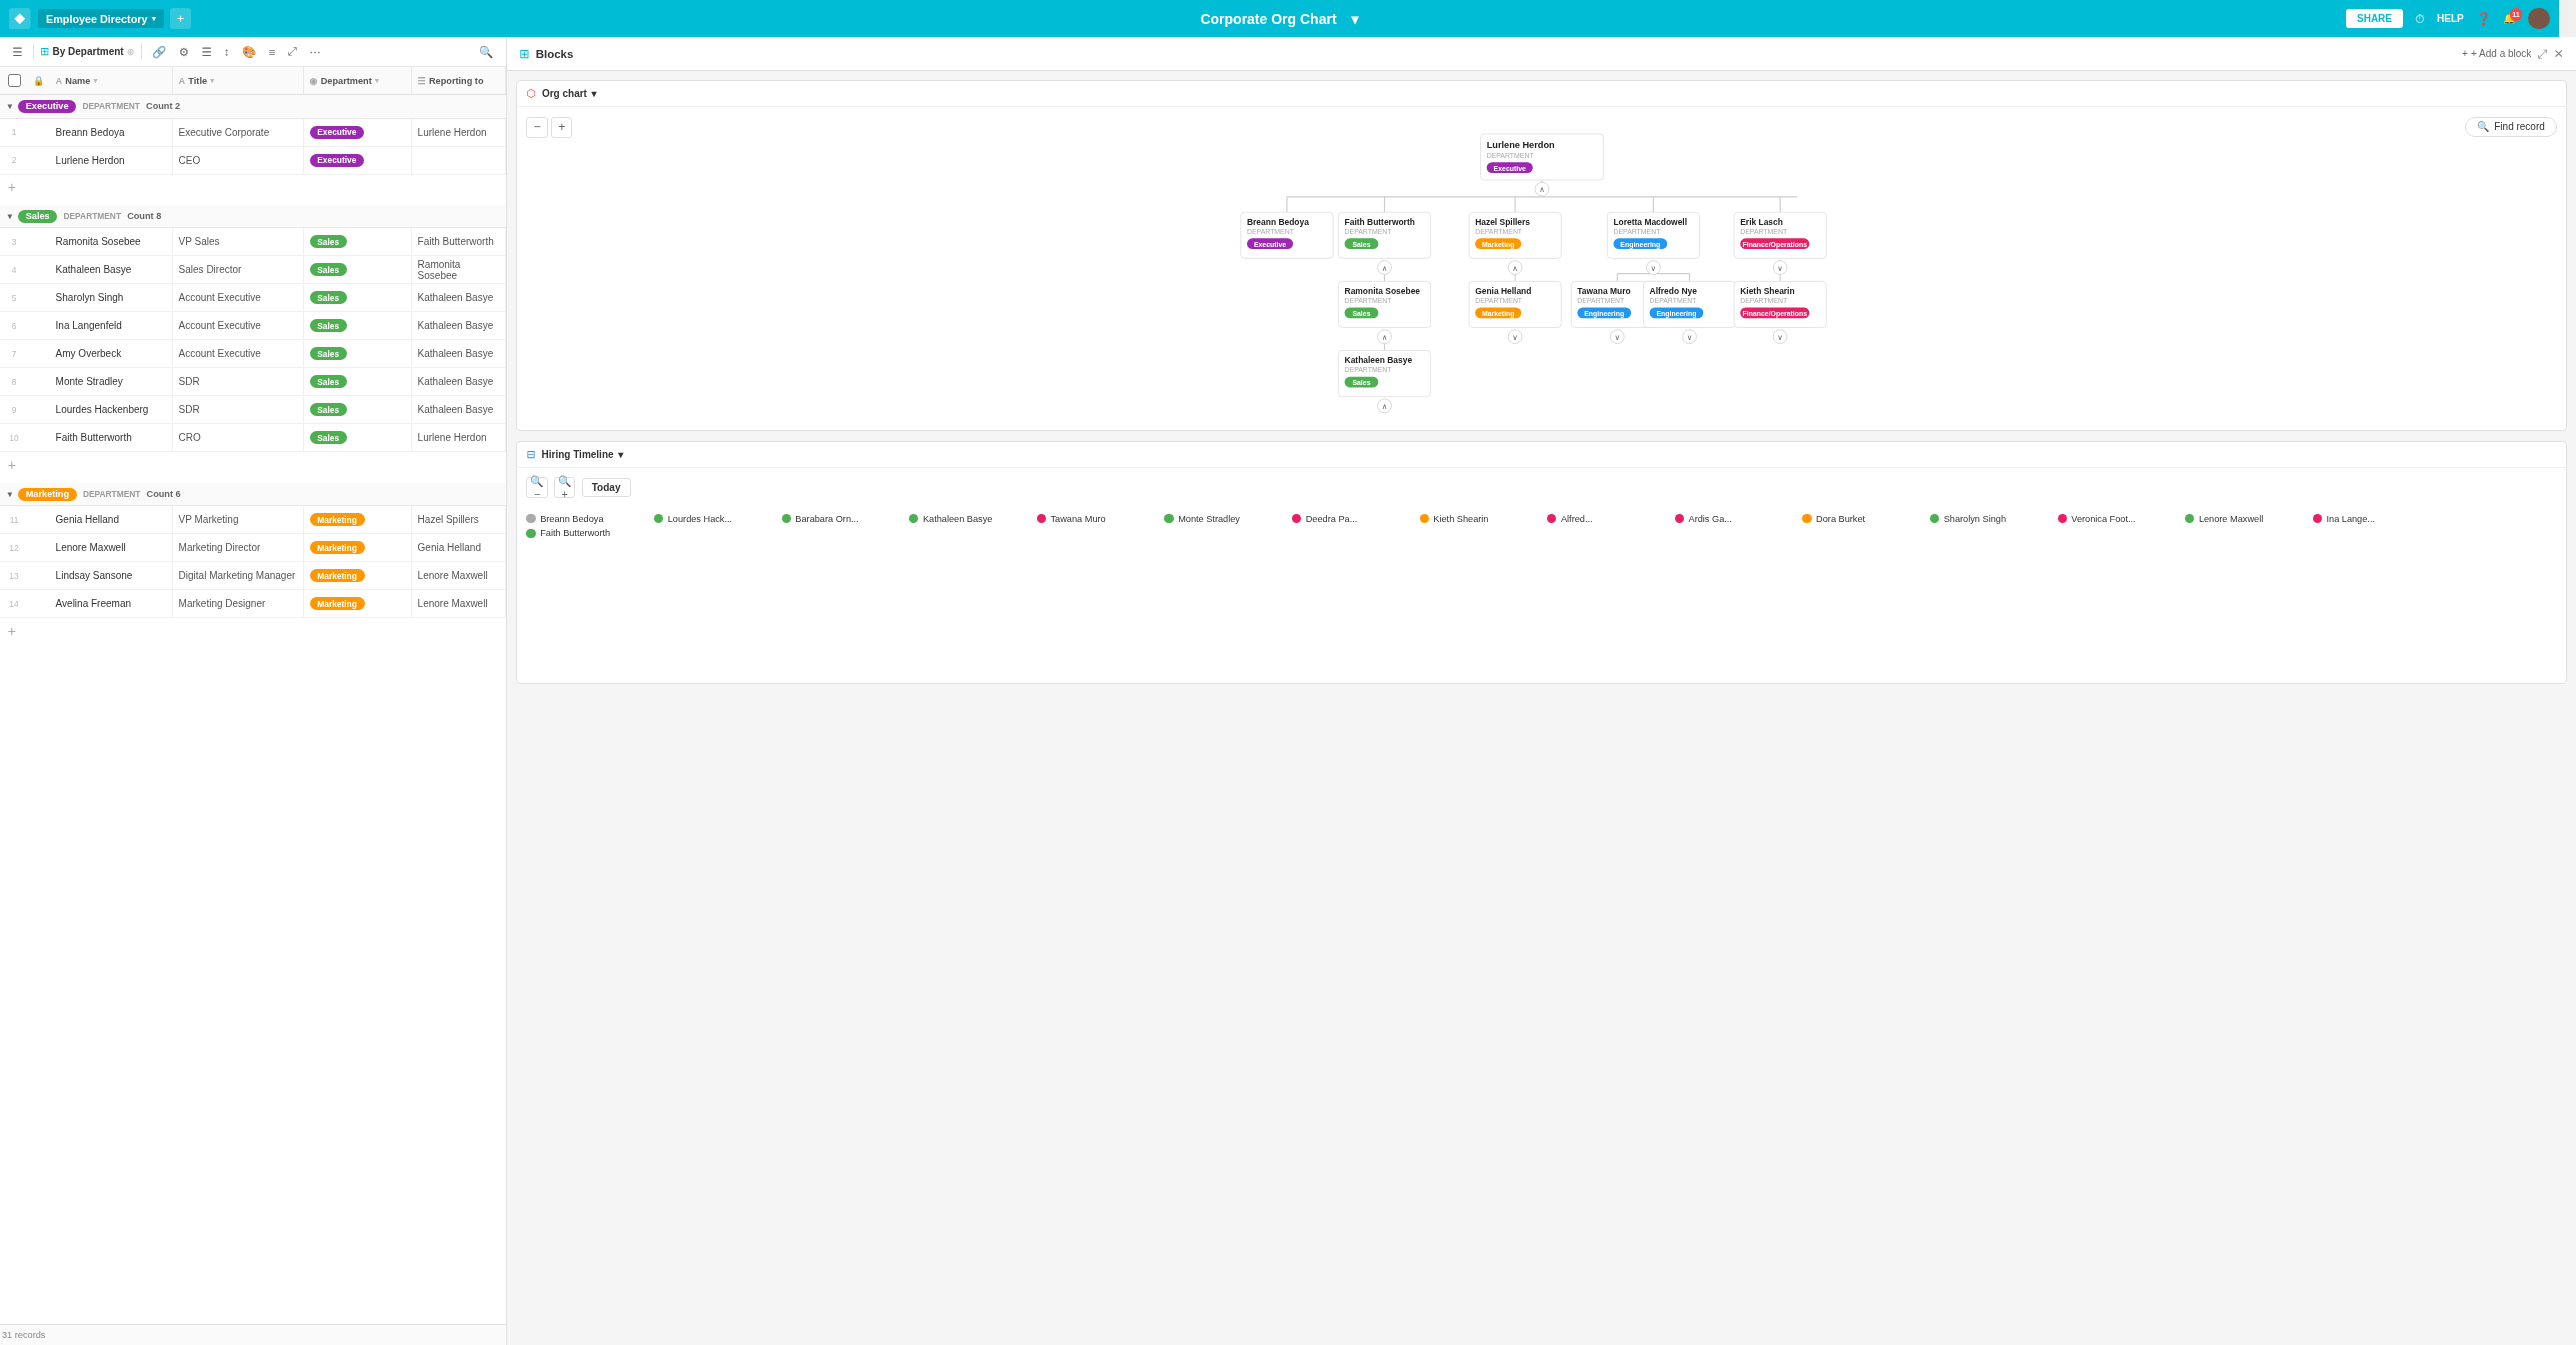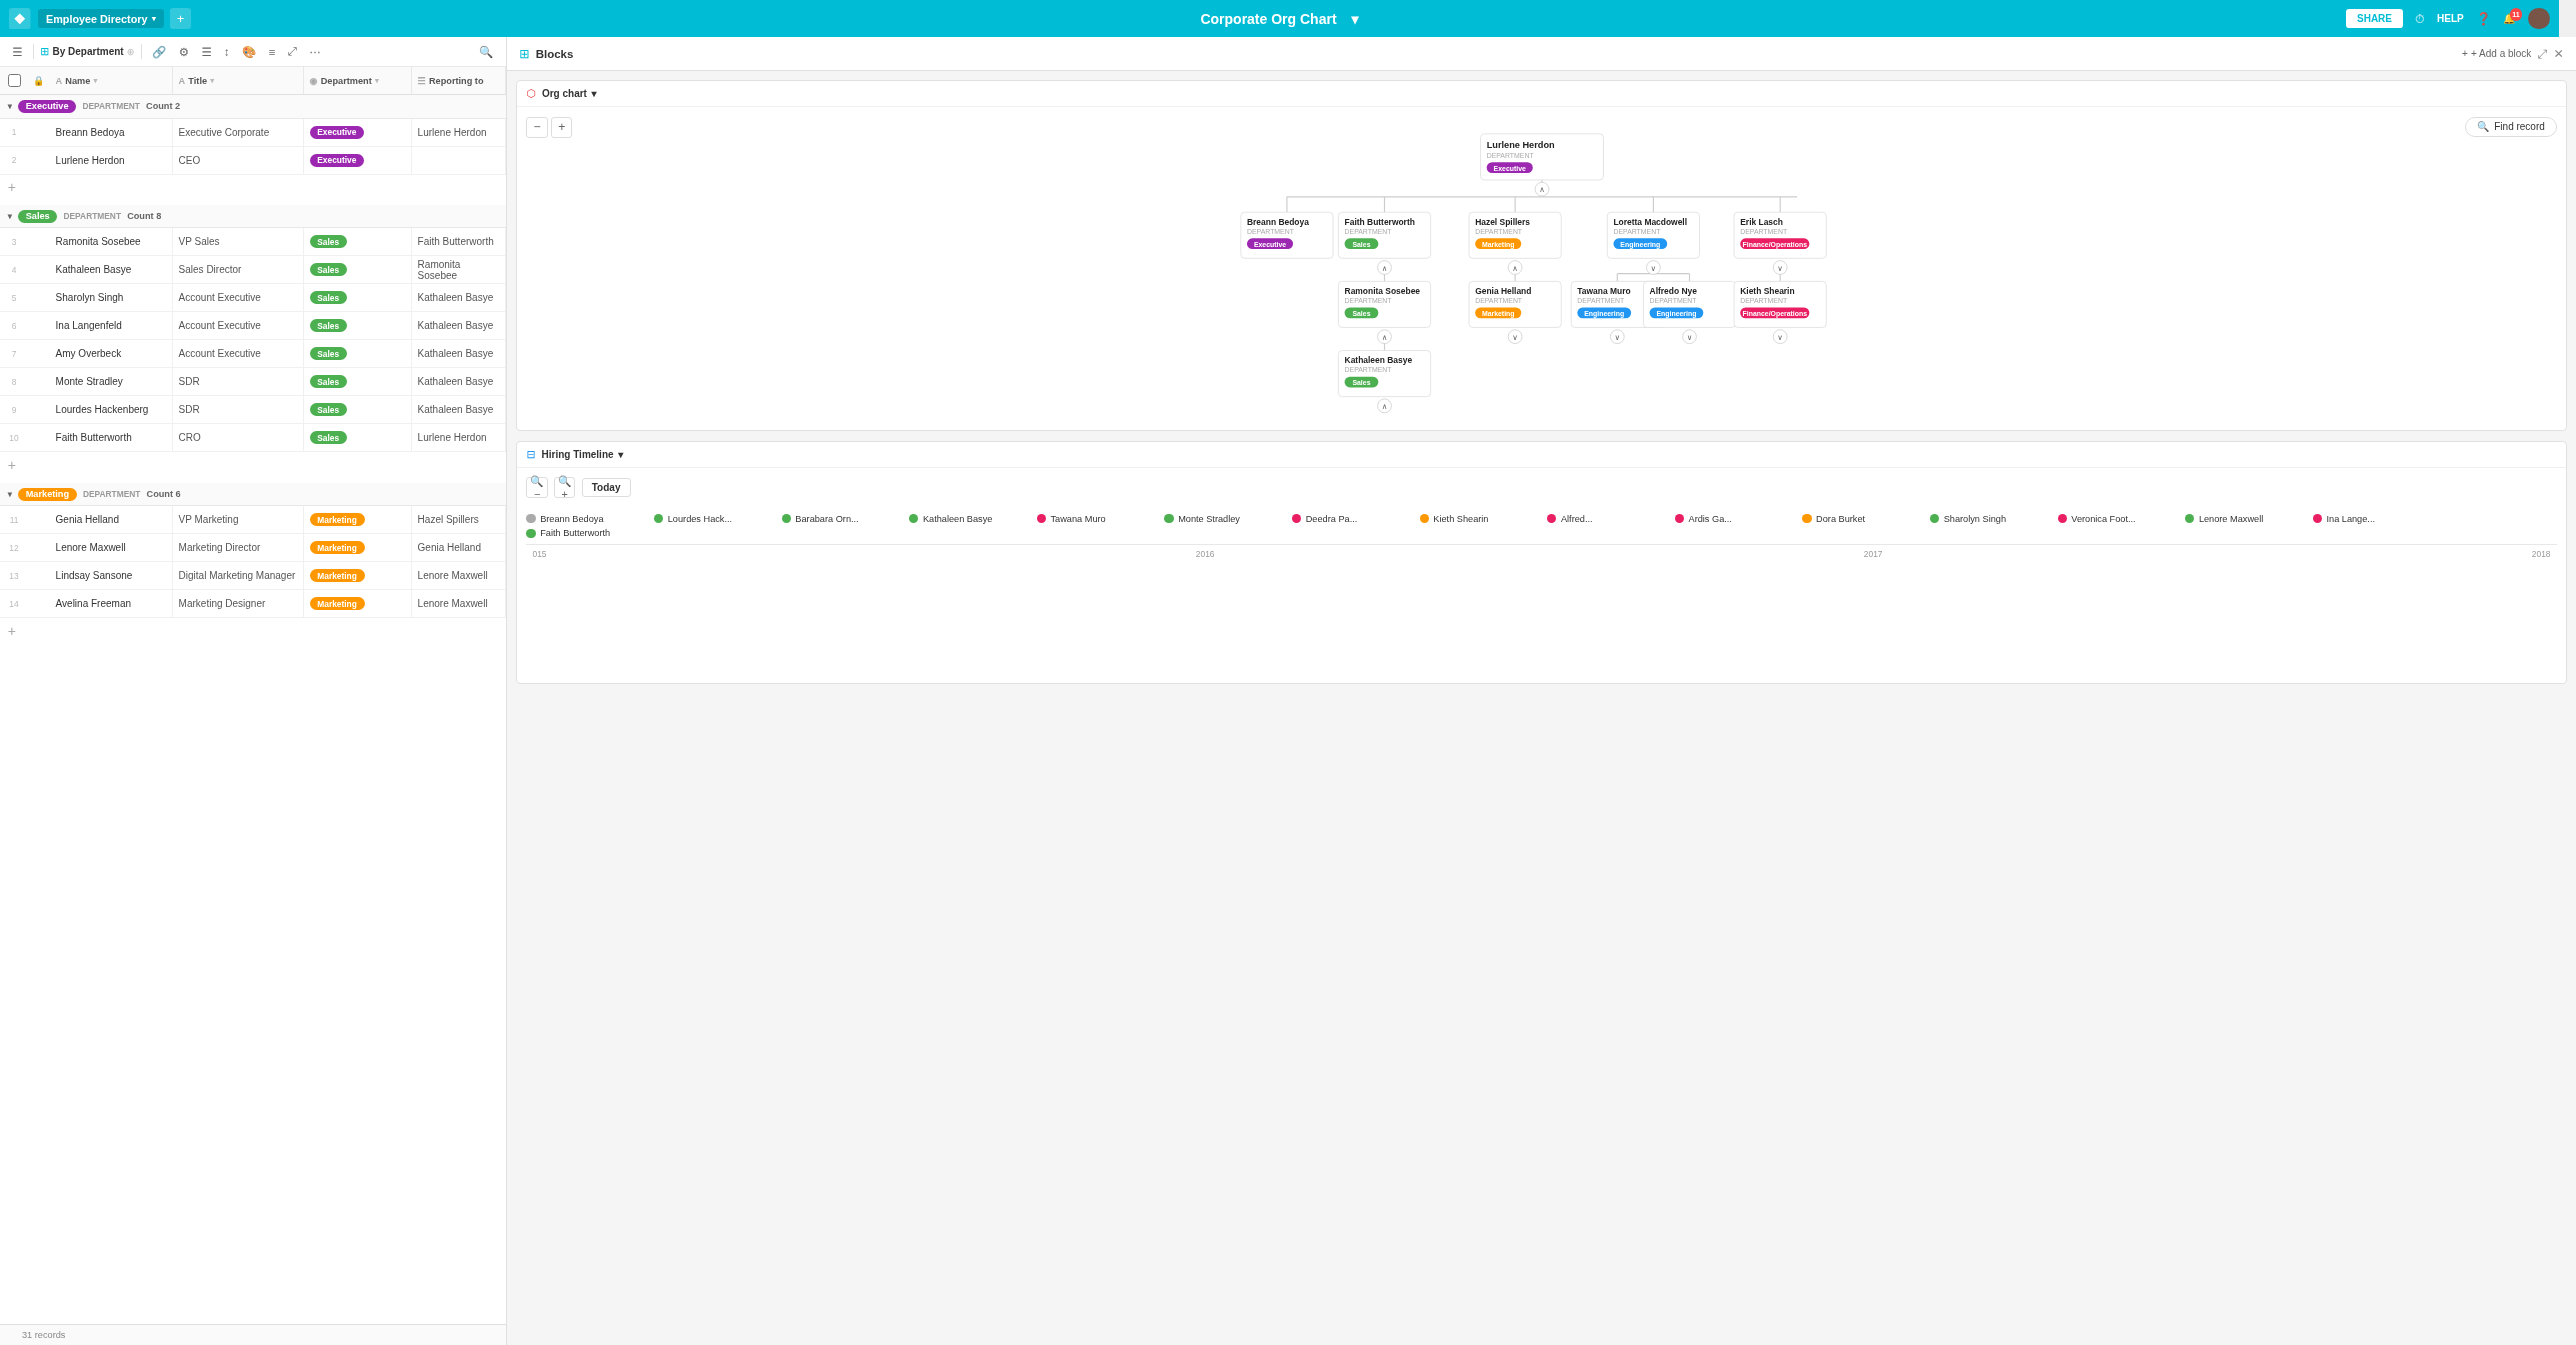--- a/index.html
+++ b/index.html
@@ -191,21 +191,21 @@
       color: white;
     }
 
     .add-row { height: 24.6px; display: flex; align-items: center; padding: 0 7.7px; color: #aaa; font-size: 14px; cursor: pointer; }
 
     .table-footer {
       height: 21.5px;
       border-top: 0.8px solid #e0e0e0;
       display: flex;
       align-items: center;
-      padding: 0 22px;
+      padding: 0 2px;
       font-size: 9.2px;
       color: #888;
       background: #fafafa;
     }
 
     
     .right-panel {
       flex: 1;
       background: #f5f5f5;
       display: flex;
@@ -905,25 +905,19 @@
   </div>
               <div class="timeline-person">
     <div class="timeline-dot" style="background:#e91e63"></div>
     <span>Ina Lange...</span>
   </div>
               <div class="timeline-person">
     <div class="timeline-dot" style="background:#4caf50"></div>
     <span>Faith Butterworth</span>
   </div>
             </div>
-          <div class="timeline-year-labels" id="timeline-years">
-          <span>015</span>
-              <span>2016</span>
-              <span>2017</span>
-              <span>2018</span>
-            </div>
         </div>
       </div>
 
     </div>
   </div>
 </div>
 
 
 </body></html>

